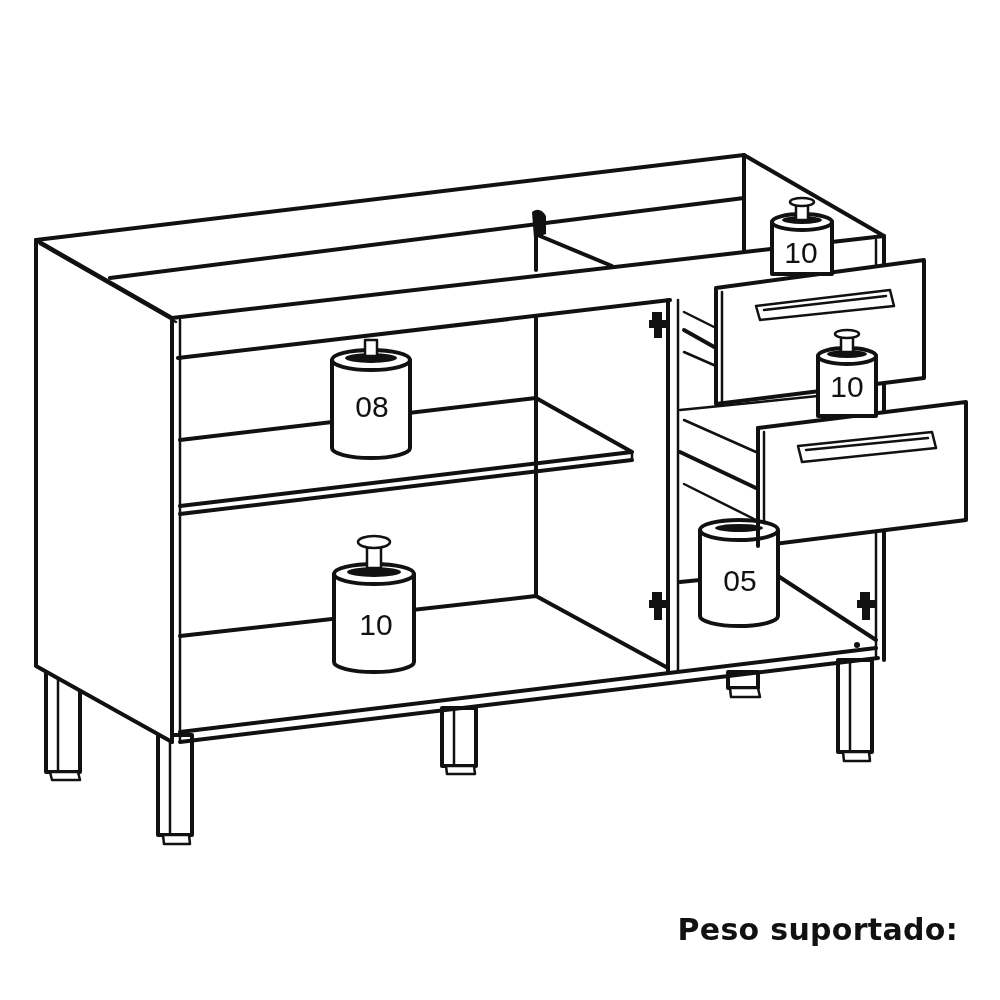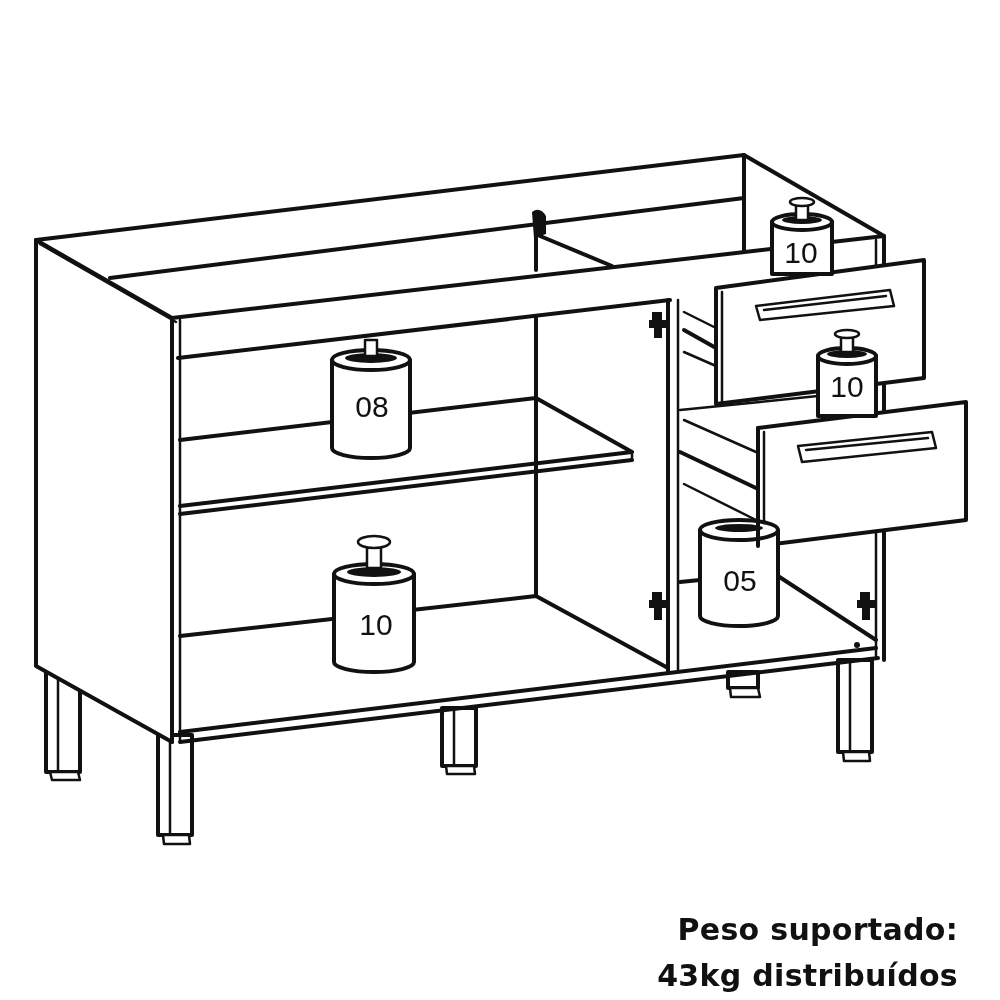--- a/index.html
+++ b/index.html
@@ -159,14 +159,13 @@
     <ellipse class="fillw" cx="739" cy="530" rx="39" ry="10"></ellipse>
     <ellipse class="blk" cx="739" cy="528" rx="24" ry="4"></ellipse>
     <text class="wlabel" x="740" y="591">05</text>
   </g>
 
   <path class="ln" d="M758 546 L758 428"></path>
 </svg>
 
 <div class="caption">
   <div>Peso suportado:</div>
-  <div>43kg distribuídos</div>
 </div>
 
 </body></html>

